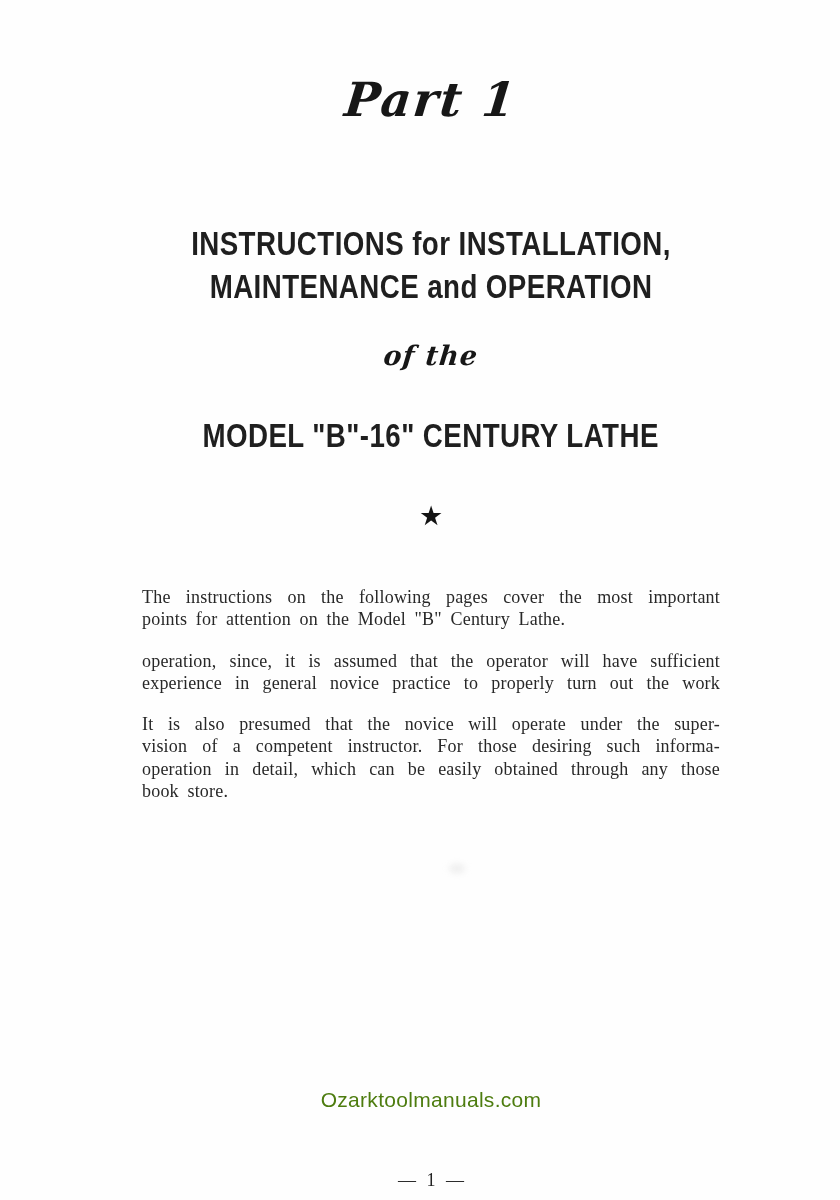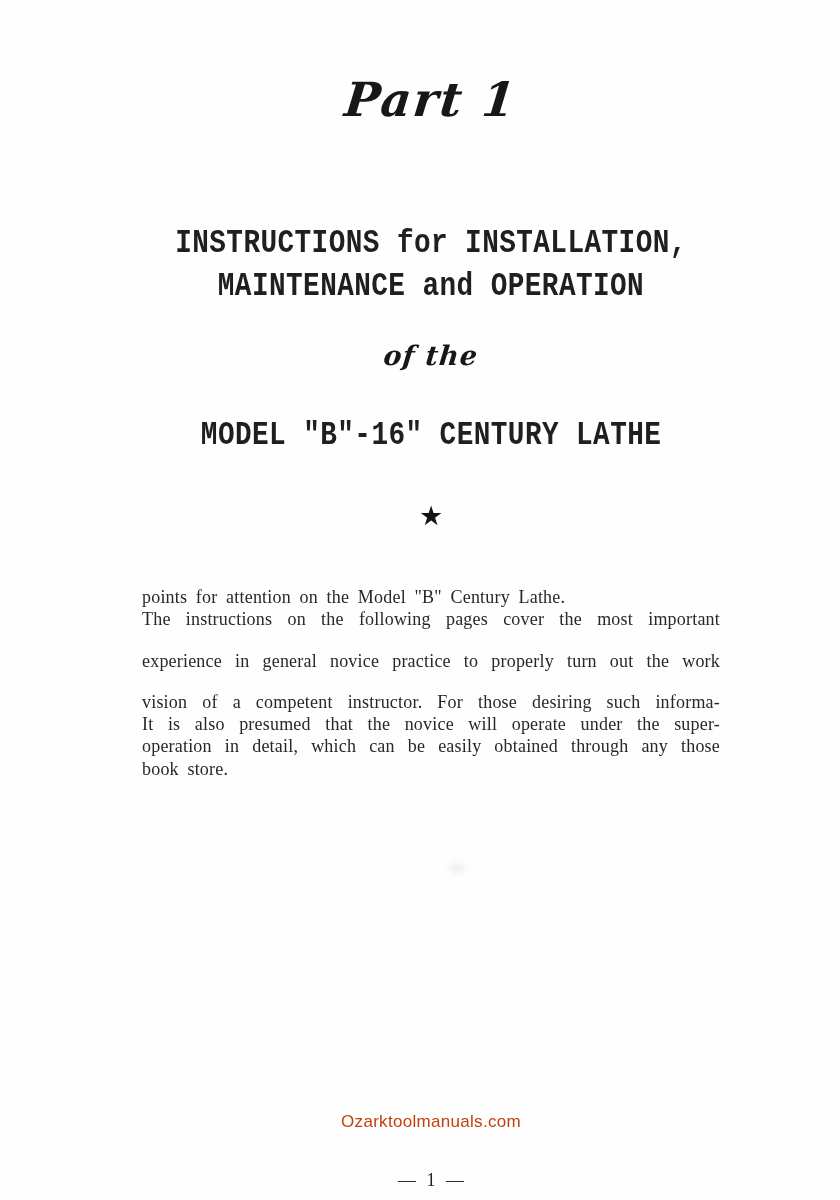--- a/index.html
+++ b/index.html
@@ -24,21 +24,21 @@
     font-weight: bold;
     color: #171717;
     transform: skewX(-6deg);
   }
   .part-title {
     top: 72px;
     font-size: 47px;
     letter-spacing: 2px;
   }
   .display-heading {
-    font-family: Liberation Mono, monospace;
+    font-family: Liberation Sans, sans-serif;
     font-weight: 600;
     color: #1f1f1f;
     letter-spacing: 0.5px;
     white-space: nowrap;
     text-align: center;
   }
   .main-heading {
     top: 222px;
     font-size: 33px;
     line-height: 43px;
@@ -95,24 +95,24 @@
     position: absolute;
     left: 449px;
     top: 864px;
     width: 16px;
     height: 9px;
     background: #ededed;
     border-radius: 50%;
     filter: blur(3px);
   }
   .watermark {
-    top: 1112px;
+    top: 1088px;
     font-family: "Liberation Sans", "DejaVu Sans", sans-serif;
-    font-size: 17px;
-    color: #c2410c;
+    font-size: 21px;
+    color: #4d7c0f;
     letter-spacing: 0.3px;
   }
   .page-number {
     top: 1170px;
     font-family: "Liberation Serif", "DejaVu Serif", serif;
     font-size: 18px;
     color: #222222;
     word-spacing: 6px;
   }
 </style>
@@ -131,29 +131,30 @@
   <div class="centered script subheading">of the</div>
 
   <div class="centered display-heading model-title">
     <span class="hline">MODEL "B"-16" CENTURY LATHE</span>
   </div>
 
   <div class="centered star">★</div>
 
   <div class="body-copy">
     <p>
+      <span class="jline">The instructions on the following pages cover the most important</span>
       <span class="jline last">points for attention on the Model "B" Century Lathe.</span>
-      <span class="jline">The instructions on the following pages cover the most important</span>
     </p>
     <p>
+      <span class="jline">operation, since, it is assumed that the operator will have sufficient</span>
       <span class="jline">experience in general novice practice to properly turn out the work</span>
     </p>
     <p>
+      <span class="jline">It is also presumed that the novice will operate under the super-</span>
       <span class="jline">vision of a competent instructor. For those desiring such informa-</span>
-      <span class="jline">It is also presumed that the novice will operate under the super-</span>
       <span class="jline">operation in detail, which can be easily obtained through any those</span>
       <span class="jline last">book store.</span>
     </p>
   </div>
 
   <div class="smudge"></div>
 
   <div class="centered watermark">Ozarktoolmanuals.com</div>
 
   <div class="centered page-number">— 1 —</div>

